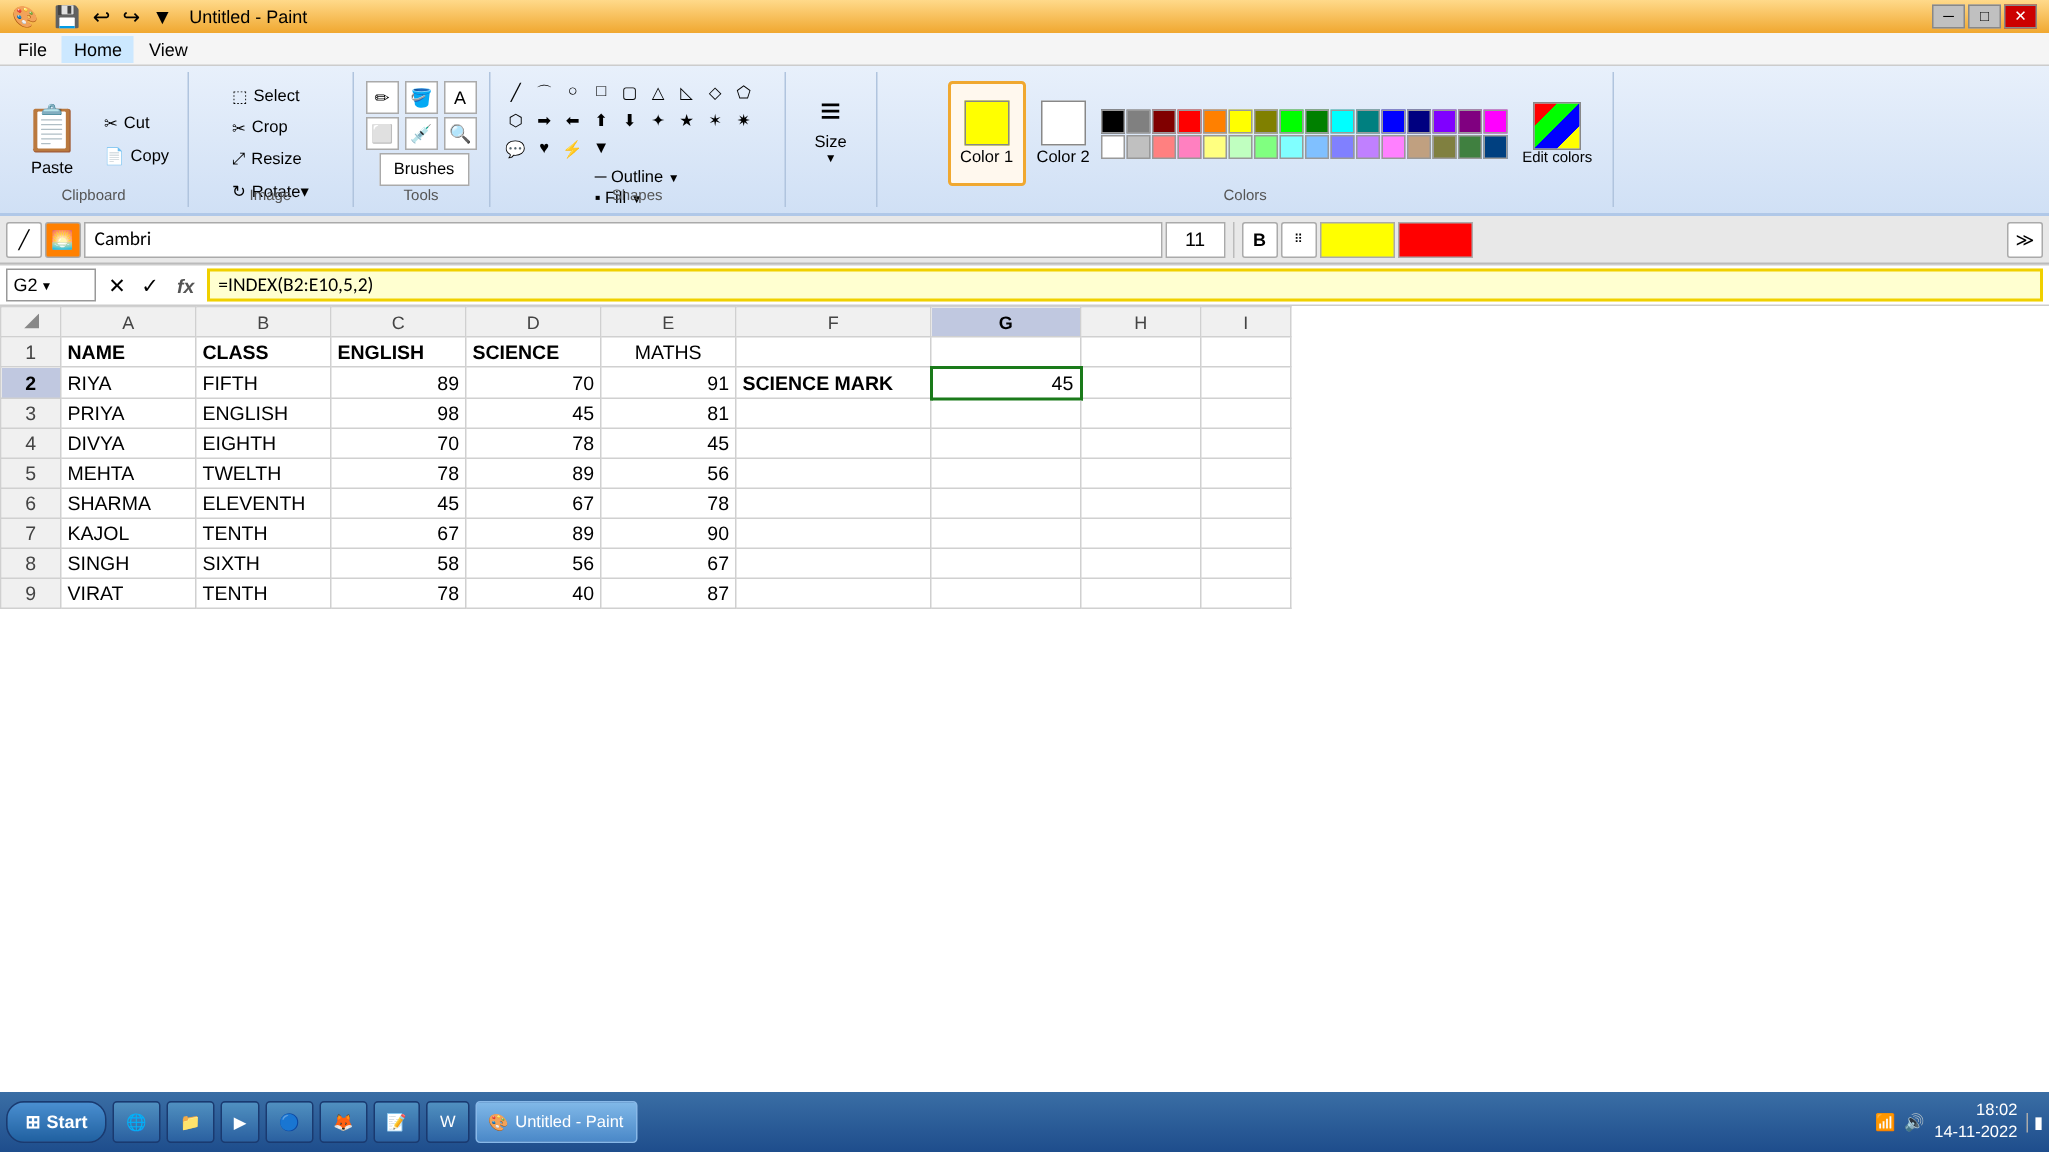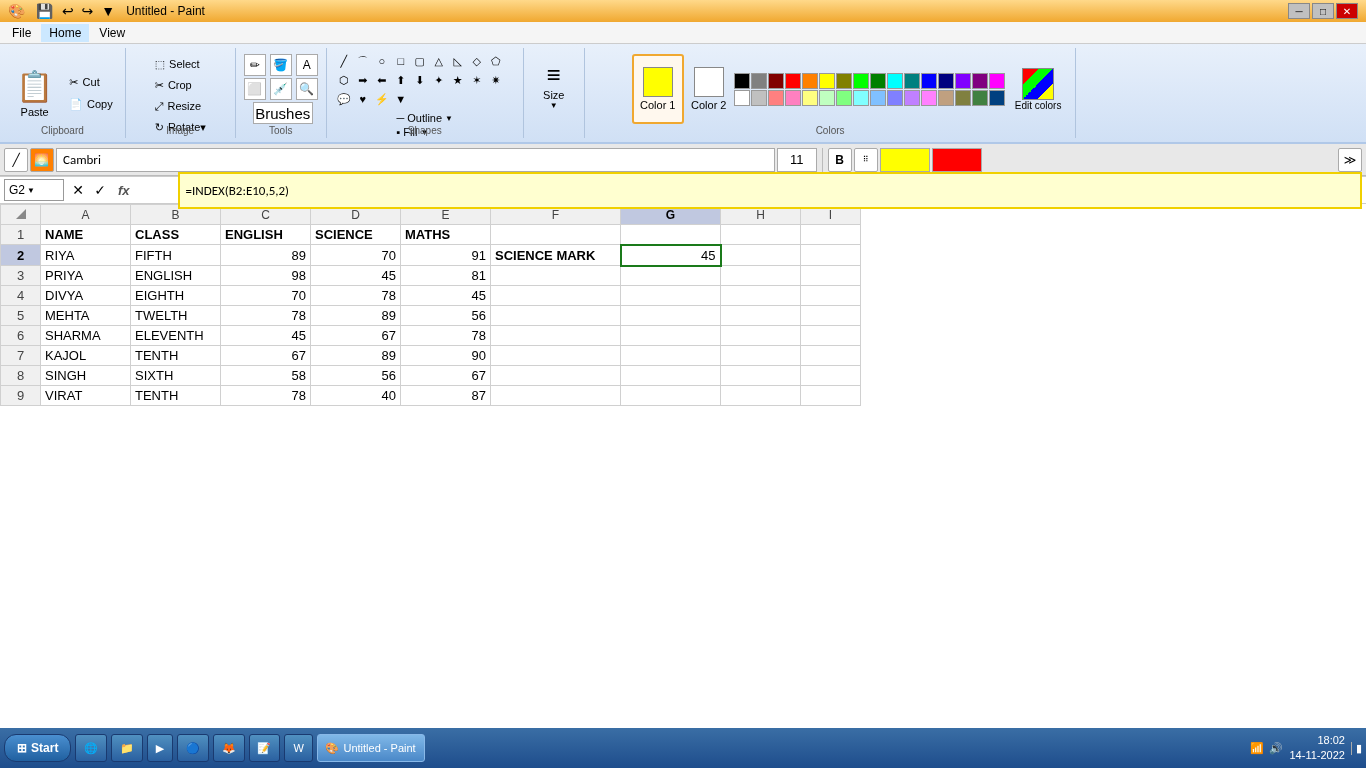--- a/index.html
+++ b/index.html
@@ -170,27 +170,26 @@
       padding: 0 4px;
       font-size: 12px;
       display: flex;
       align-items: center;
     }
     .formula-btns { display: flex; gap: 2px; }
     .formula-btn { font-size: 14px; cursor: pointer; width: 20px; height: 20px; display: flex; align-items: center; justify-content: center; }
     .fx-label { font-style: italic; font-weight: bold; font-size: 13px; color: #555; padding: 0 4px; }
     .formula-input {
       flex: 1;
-      height: 37px;
+      height: 22px;
       border: 2px solid #f0d000;
       background: #ffffd0;
       padding: 0 6px;
       font-size: 13px;
       font-family: Calibri, Arial, sans-serif;
-      margin-left: 40px;
     }
 
     
     .sheet-wrapper {
       overflow: auto;
       height: calc(768px - 22px - 22px - 100px - 28px - 30px - 40px);
       background: white;
     }
     table.sheet {
       border-collapse: collapse;
@@ -404,21 +403,21 @@
         <div style="width:22px;height:22px;border:1px solid #aaa;background:white;cursor:pointer;display:flex;align-items:center;justify-content:center;">✏</div>
         <div style="width:22px;height:22px;border:1px solid #aaa;background:white;cursor:pointer;display:flex;align-items:center;justify-content:center;">🪣</div>
         <div style="width:22px;height:22px;border:1px solid #aaa;background:white;cursor:pointer;display:flex;align-items:center;justify-content:center;">A</div>
       </div>
       <div style="display:flex; gap:4px;">
         <div style="width:22px;height:22px;border:1px solid #aaa;background:white;cursor:pointer;display:flex;align-items:center;justify-content:center;">⬜</div>
         <div style="width:22px;height:22px;border:1px solid #aaa;background:white;cursor:pointer;display:flex;align-items:center;justify-content:center;">💉</div>
         <div style="width:22px;height:22px;border:1px solid #aaa;background:white;cursor:pointer;display:flex;align-items:center;justify-content:center;">🔍</div>
       </div>
       <div style="margin-left:4px;">
-        <div style="width:60px;height:22px;border:1px solid #aaa;background:white;cursor:pointer;display:flex;align-items:center;justify-content:center;font-size:15px;">Brushes</div>
+        <div style="width:60px;height:22px;border:1px solid #aaa;background:white;cursor:pointer;display:flex;align-items:center;justify-content:center;font-size:11px;">Brushes</div>
       </div>
     </div>
     <span class="ribbon-group-label">Tools</span>
   </div>
 
   <div class="ribbon-group" style="min-width:180px;">
     <div class="ribbon-tools" style="flex-direction:column; gap:2px; margin-top:2px;">
       <div style="display:flex; gap:1px; flex-wrap:wrap; max-width:180px;">
         <div class="shape-btn">╱</div>
         <div class="shape-btn">⌒</div>
@@ -588,21 +587,21 @@
         <th class="col-header">I</th>
       </tr>
     </thead>
     <tbody id="sheet-body">
     <tr>
           <td class="row-header">1</td>
           <td style="font-weight: bold;">NAME</td>
           <td style="font-weight: bold;">CLASS</td>
           <td style="font-weight: bold;">ENGLISH</td>
           <td style="font-weight: bold;">SCIENCE</td>
-          <td style="font-weight: bold;">MATHS</td>
+          <td style="font-weight: normal; text-align: center;">MATHS</td>
           <td></td>
           <td></td>
           <td></td>
           <td></td>
         </tr>
         <tr>
           <td class="row-header row-2-header">2</td>
           <td>RIYA</td>
           <td>FIFTH</td>
           <td style="text-align: right;">89</td>

